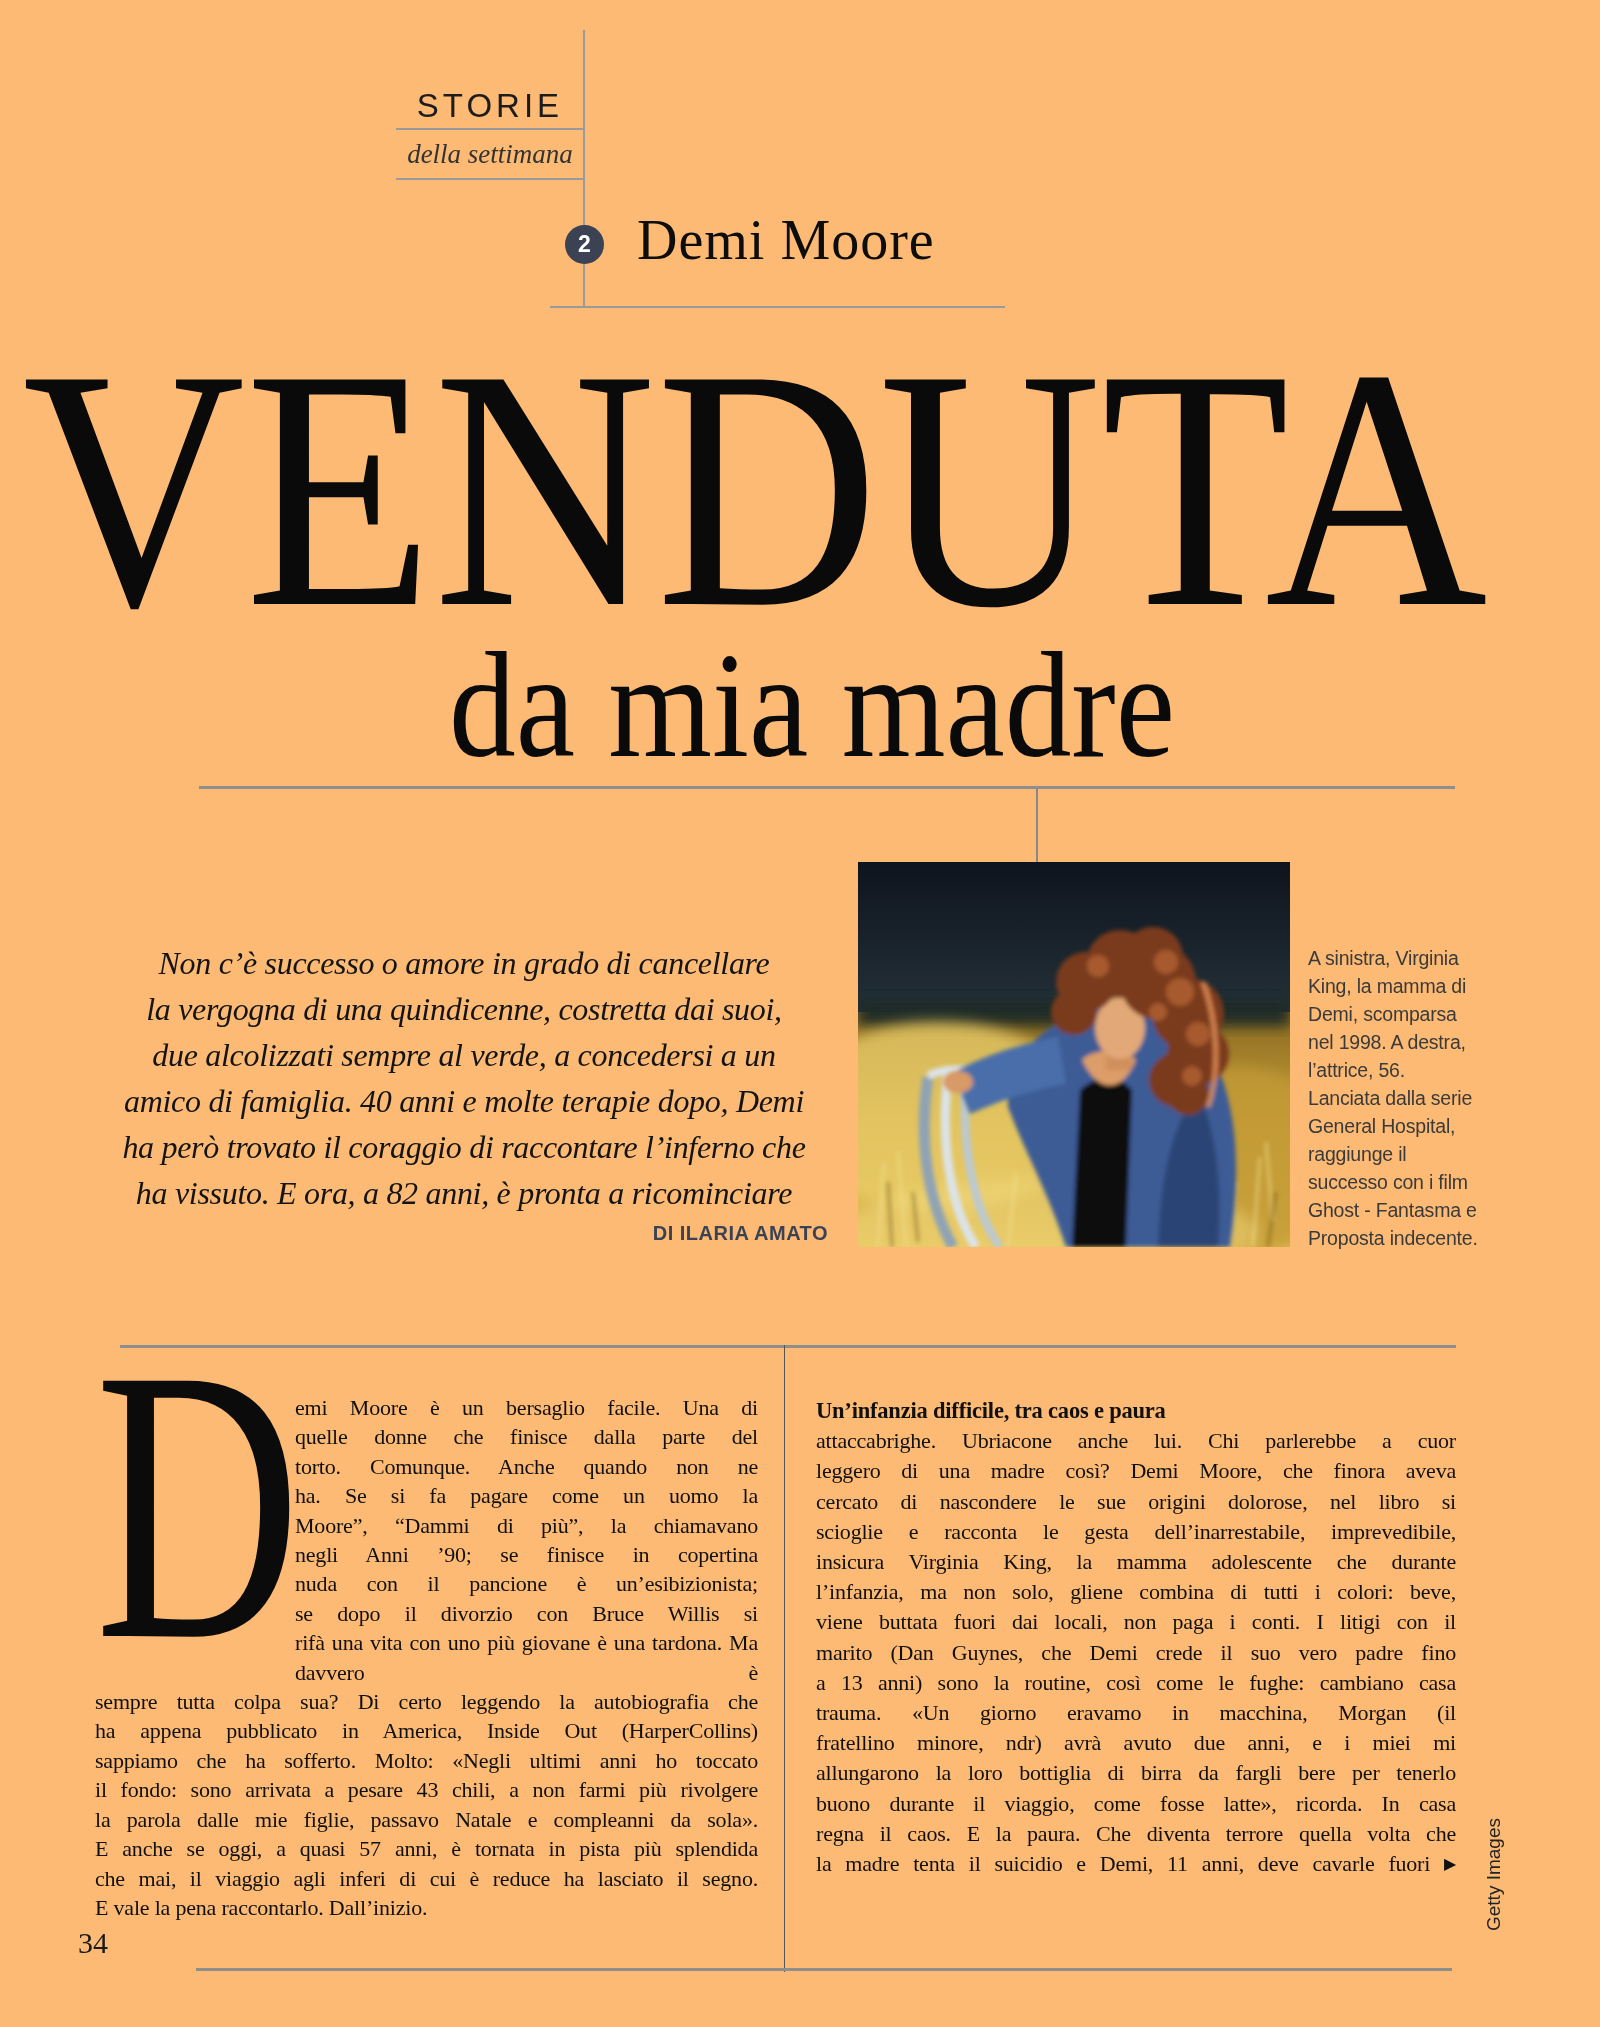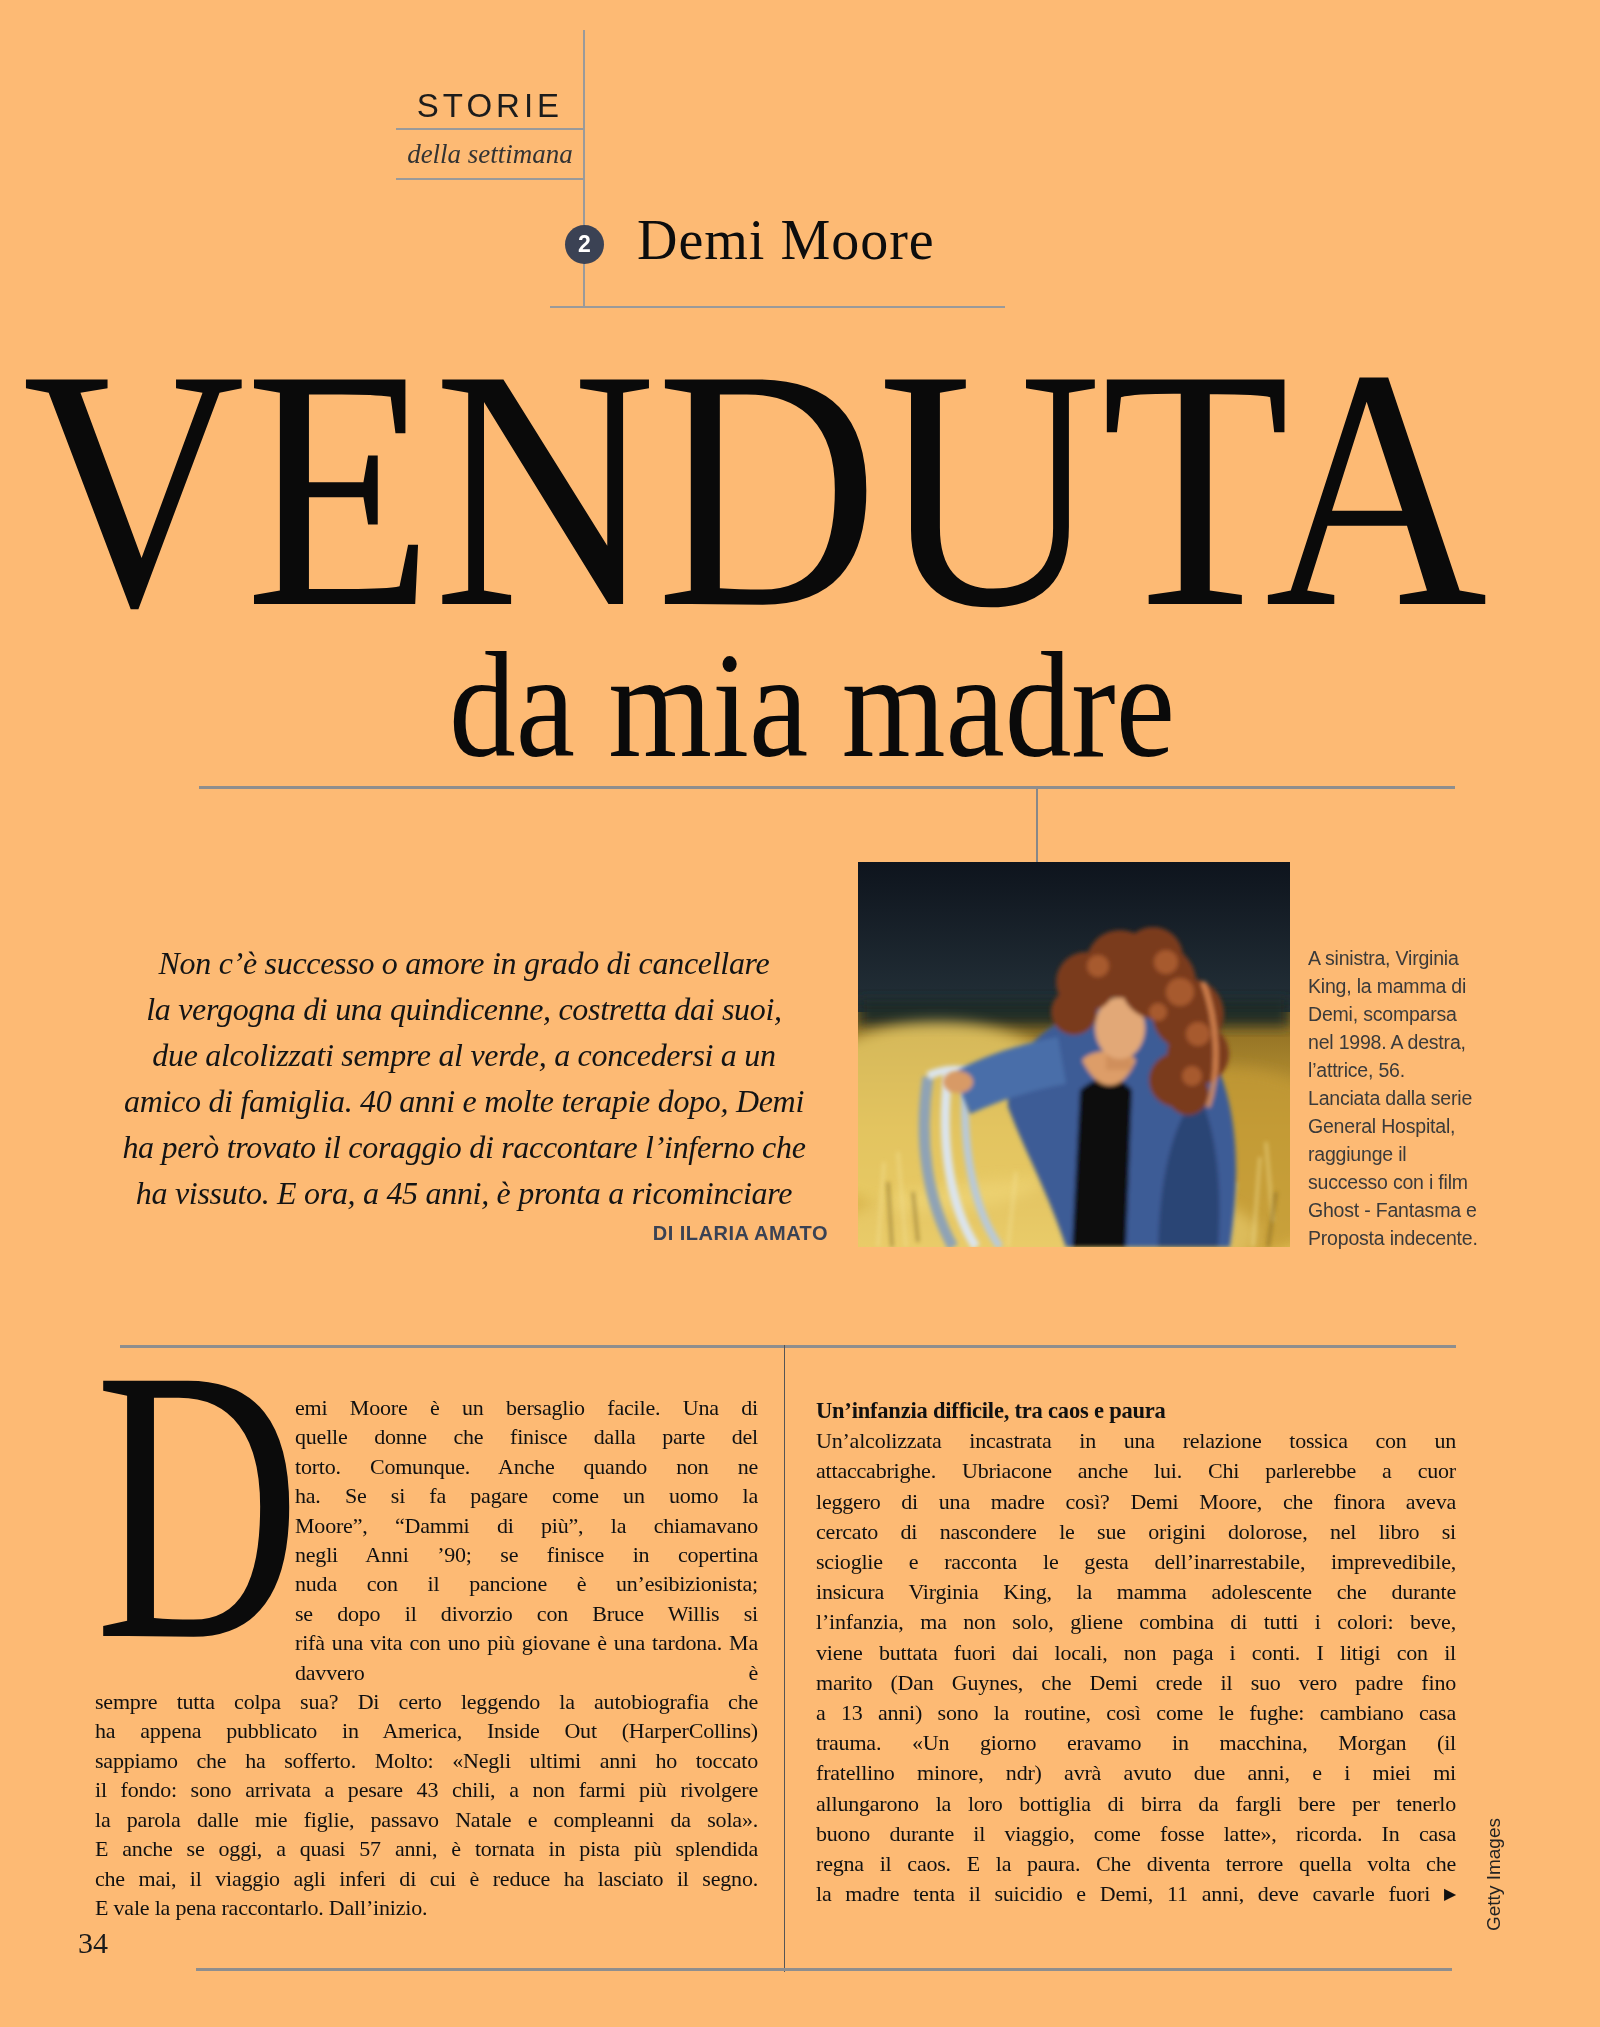--- a/index.html
+++ b/index.html
@@ -176,21 +176,21 @@
       <div class="tl"><span class="it">Ghost - Fantasma</span><span> e</span></div>
       <div class="tl"><span class="it">Proposta indecente.</span></div>
     </div>
 
   <div class="standfirst">
       <div class="tl"><span>Non c’è successo o amore in grado di cancellare</span></div>
       <div class="tl"><span>la vergogna di una quindicenne, costretta dai suoi,</span></div>
       <div class="tl"><span>due alcolizzati sempre al verde, a concedersi a un</span></div>
       <div class="tl"><span>amico di famiglia. 40 anni e molte terapie dopo, Demi</span></div>
       <div class="tl"><span>ha però trovato il coraggio di raccontare l’inferno che</span></div>
-      <div class="tl"><span>ha vissuto. E ora, a 45 anni, è pronta a ricominciare</span></div>
+      <div class="tl"><span>ha vissuto. E ora, a 82 anni, è pronta a ricominciare</span></div>
     </div>
   <div class="byline">DI ILARIA AMATO</div>
 
   <div class="body-top-rule"></div>
   <div class="col-divider"></div>
 
   <div class="col col-left justify">
     <div class="dropcap-box">
       <div class="dropcap">D</div>
     </div>
@@ -211,21 +211,20 @@
         <div class="tl"><span>la parola dalle mie figlie, passavo Natale e compleanni da sola».</span></div>
         <div class="tl"><span>E anche se oggi, a quasi 57 anni, è tornata in pista più splendida</span></div>
         <div class="tl"><span>che mai, il viaggio agli inferi di cui è reduce ha lasciato il segno.</span></div>
         <div class="tl nj"><span>E vale la pena raccontarlo. Dall’inizio.</span></div>
       </div>
   </div>
 
   <div class="col col-right justify">
     <div class="tl nj subhead">Un’infanzia difficile, tra caos e paura</div>
     <div>
-        <div class="tl"><span>Un’alcolizzata incastrata in una relazione tossica con un</span></div>
         <div class="tl"><span>attaccabrighe. Ubriacone anche lui. Chi parlerebbe a cuor</span></div>
         <div class="tl"><span>leggero di una madre così? Demi Moore, che finora aveva</span></div>
         <div class="tl"><span>cercato di nascondere le sue origini dolorose, nel libro si</span></div>
         <div class="tl"><span>scioglie e racconta le gesta dell’inarrestabile, imprevedibile,</span></div>
         <div class="tl"><span>insicura Virginia King, la mamma adolescente che durante</span></div>
         <div class="tl"><span>l’infanzia, ma non solo, gliene combina di tutti i colori: beve,</span></div>
         <div class="tl"><span>viene buttata fuori dai locali, non paga i conti. I litigi con il</span></div>
         <div class="tl"><span>marito (Dan Guynes, che Demi crede il suo vero padre fino</span></div>
         <div class="tl"><span>a 13 anni) sono la routine, così come le fughe: cambiano casa</span></div>
         <div class="tl"><span>trauma. «Un giorno eravamo in macchina, Morgan (il</span></div>

